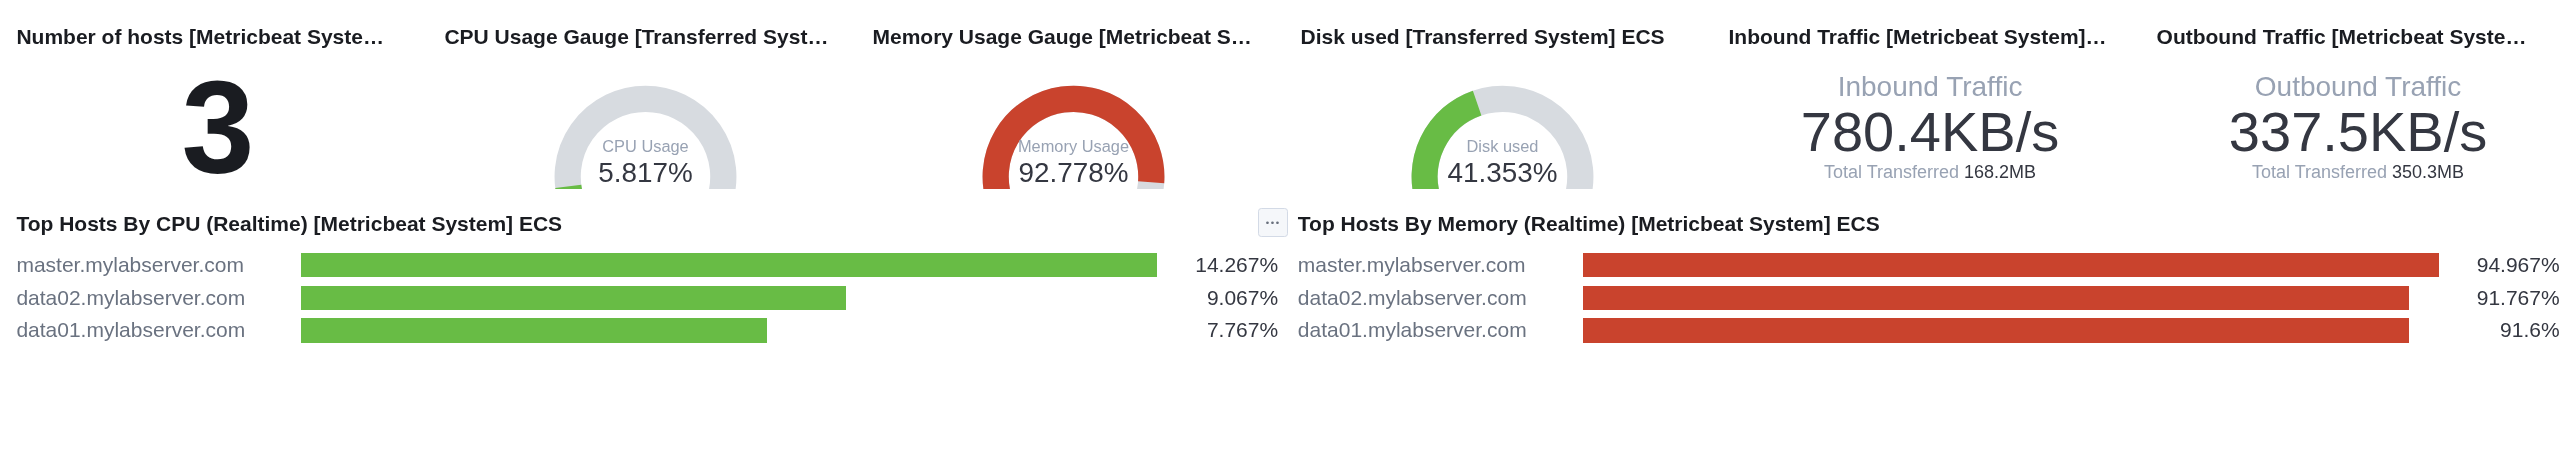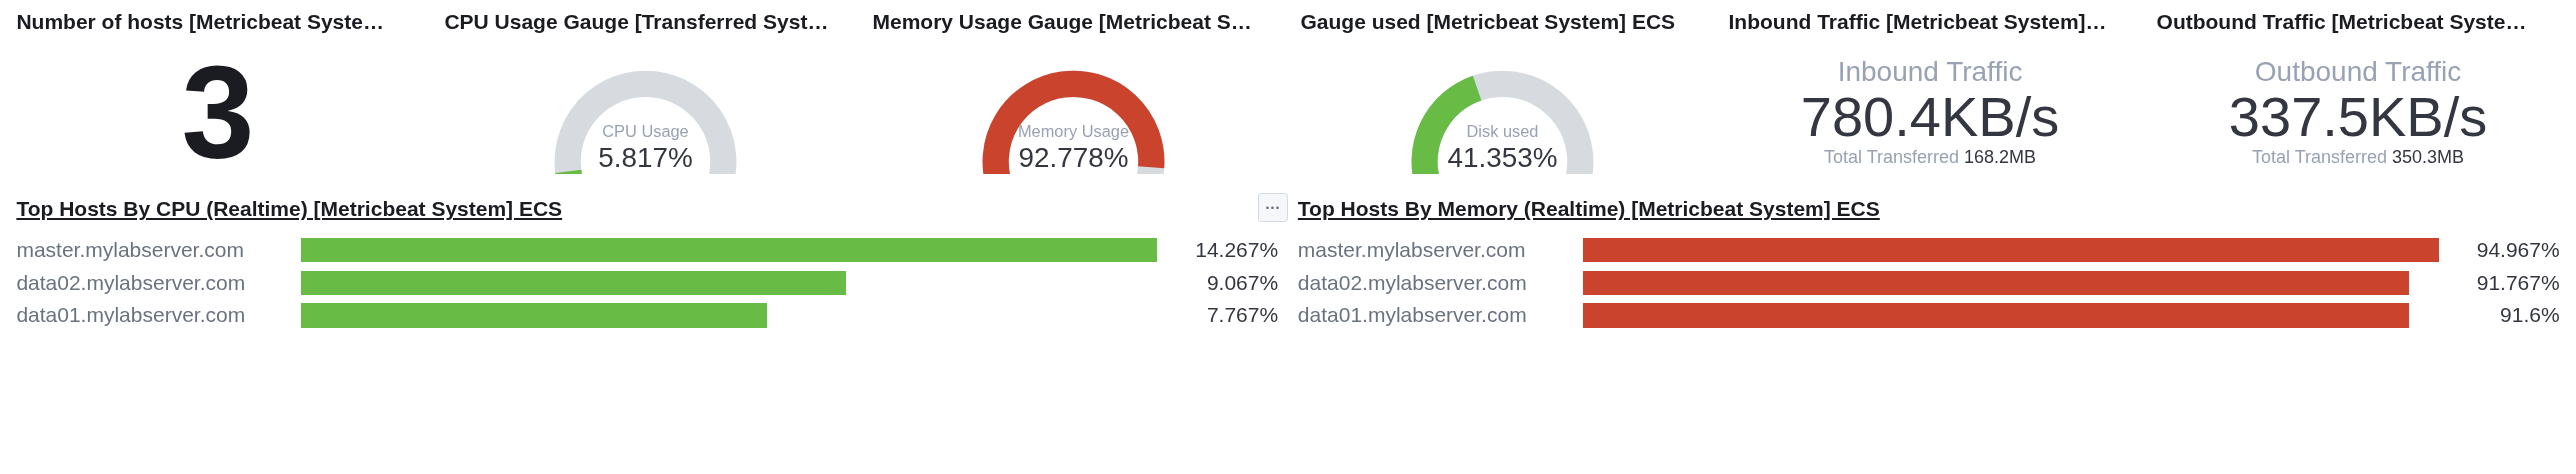--- a/index.html
+++ b/index.html
@@ -7,20 +7,21 @@
   font-family: -apple-system, BlinkMacSystemFont, "Segoe UI", Helvetica, Arial, sans-serif;
   background: #fff;
   color: #343741;
   width: 2576px;
   padding: 9.8px 16.4px;
 }
 .top-row {
   display: flex;
   gap: 25px;
   margin-bottom: 19.7px;
+  margin-top: 15px;
 }
 .panel {
   flex: 1;
   display: flex;
   flex-direction: column;
 }
 .panel-title {
   font-size: 21px;
   font-weight: 700;
   color: #1a1c21;
@@ -73,21 +74,20 @@
 }
 .list-panel {
   flex: 1;
   position: relative;
 }
 .list-title {
   font-size: 21px;
   font-weight: 700;
   color: #1a1c21;
   margin-bottom: 16.4px;
-  text-decoration: underline;
 }
 .hover-menu {
   position: absolute;
   top: -4.9px;
   right: -9.8px;
   width: 29.5px;
   height: 29.5px;
   background: #f5f7fa;
   border: 0.8px solid #d3dae6;
   border-radius: 3.3px;
@@ -162,21 +162,21 @@
             <path d="M 40.729201025338696 167.49191361593853 A 95 95 0 1 1 219.27079897466132 167.49191361593853" stroke="#d7dbe0" stroke-width="32" fill="none" stroke-linecap="butt"></path>
             <path d="M 40.729201025338696 167.49191361593853 A 95 95 0 1 1 224.75549728831612 141.81144137785202" stroke="#c9432d" stroke-width="32" fill="none" stroke-linecap="butt"></path>
             <text x="130" y="105" text-anchor="middle" fill="#98a2b3" font-size="20">Memory Usage</text>
             <text x="130" y="141" text-anchor="middle" fill="#343741" font-size="34">92.778%</text>
           </svg>
       </div>
     </div>
   </div>
 
   <div class="panel">
-    <div class="panel-title">Gauge used [Metricbeat System] ECS</div>
+    <div class="panel-title">Disk used [Transferred System] ECS</div>
     <div class="metric-body">
       <div class="gauge-wrap">
         <svg class="gauge-svg" width="213" height="123" viewBox="0 0 260 150">
             <path d="M 40.729201025338696 167.49191361593853 A 95 95 0 1 1 219.27079897466132 167.49191361593853" stroke="#d7dbe0" stroke-width="32" fill="none" stroke-linecap="butt"></path>
             <path d="M 40.729201025338696 167.49191361593853 A 95 95 0 0 1 99.03434304450435 45.18837442004201" stroke="#68bc45" stroke-width="32" fill="none" stroke-linecap="butt"></path>
             <text x="130" y="105" text-anchor="middle" fill="#98a2b3" font-size="20">Disk used</text>
             <text x="130" y="141" text-anchor="middle" fill="#343741" font-size="34">41.353%</text>
           </svg>
       </div>
     </div>

